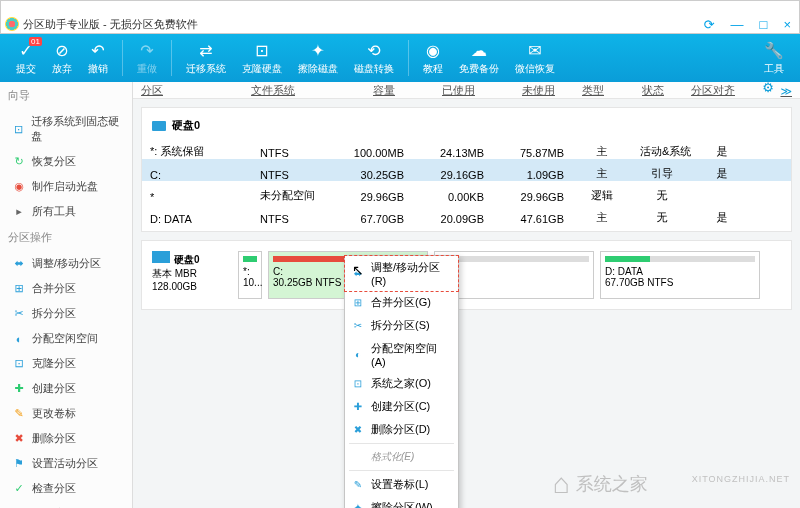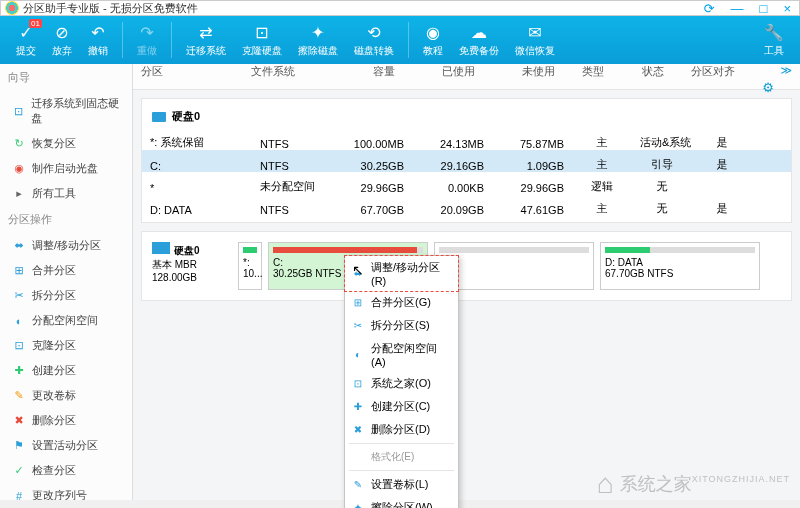--- a/index.html
+++ b/index.html
@@ -1,18 +1,18 @@
 <!DOCTYPE html>
 <html><head>
   <meta charset="utf-8">
   <style>
     * { margin: 0; padding: 0; box-sizing: border-box; font-family: "Microsoft YaHei", sans-serif; }
     body { width: 800px; height: 508px; background: #f0f0f0; overflow: hidden; position: relative; }
     
-    .titlebar { height: 16px; background: #fff; border: 1px solid #ccc; display: flex; align-items: center; padding: 3px 4px; font-size: 11px; }
+    .titlebar { height: 16px; background: #fff; border: 1px solid #ccc; display: flex; align-items: flex-start; padding: 16px 4px; font-size: 11px; }
     .titlebar .app-icon { width: 14px; height: 14px; margin-right: 4px; background: radial-gradient(circle, #ff6b6b 30%, #4ecdc4 30% 60%, #ffd93d 60%); border-radius: 50%; }
     .titlebar .title { flex: 1; color: #333; }
     .titlebar .win-controls { display: flex; gap: 8px; color: #00a2e8; font-size: 13px; }
     .titlebar .win-controls span { cursor: pointer; padding: 0 4px; }
     
     .toolbar { height: 48px; background: linear-gradient(#0eb3e8, #0a9dd8); display: flex; align-items: center; padding: 0 8px; color: white; }
     .tool-btn { display: flex; flex-direction: column; align-items: center; gap: 1px; padding: 2px 8px; font-size: 10px; cursor: pointer; position: relative; }
     .tool-btn .icon { width: 20px; height: 20px; display: flex; align-items: center; justify-content: center; font-size: 16px; }
     .badge { position: absolute; top: -2px; right: 2px; background: #ff4444; color: white; font-size: 8px; padding: 0 2px; border-radius: 2px; }
     .toolbar-divider { width: 1px; height: 36px; background: rgba(255,255,255,0.3); margin: 0 6px; }
@@ -20,21 +20,21 @@
     
     .main { display: flex; height: calc(508px - 24px - 48px); }
     
     .sidebar { width: 133px; background: #fcfcfc; border-right: 1px solid #ddd; overflow-y: auto; font-size: 11px; }
     .sidebar-section { padding: 6px 8px; color: #888; font-size: 11px; }
     .sidebar-item { padding: 5px 8px 5px 12px; display: flex; align-items: center; gap: 6px; cursor: pointer; color: #444; }
     .sidebar-item .s-icon { width: 14px; height: 14px; display: inline-flex; align-items: center; justify-content: center; font-size: 11px; }
     
     .content { flex: 1; background: #f3f5f6; padding: 0; display: flex; flex-direction: column; }
     
-    .table-header { display: flex; background: #fdfdfd; border-bottom: 1px solid #e5e5e5; font-size: 11px; color: #555; height: 26px; align-items: flex-start; }
+    .table-header { display: flex; background: #fdfdfd; border-bottom: 1px solid #e5e5e5; font-size: 11px; color: #555; height: 17px; align-items: flex-end; text-decoration: underline; }
     .table-header > div { padding: 0 8px; }
     .col-part { width: 110px; }
     .col-fs { width: 80px; }
     .col-cap { width: 80px; text-align: right; }
     .col-used { width: 80px; text-align: right; }
     .col-free { width: 80px; text-align: right; }
     .col-type { width: 60px; text-align: center; }
     .col-stat { width: 60px; text-align: center; }
     .col-align { width: 60px; text-align: center; }
     .more-btn { flex: 1; text-align: right; padding-right: 12px; color: #0a9dd8; }
@@ -57,26 +57,26 @@
     .part-block.c .bar { background: linear-gradient(to right, #e74c3c 96%, #ddd 96%); }
     .part-block.unalloc { width: 160px; }
     .part-block.d { width: 160px; }
     .part-block.d .bar { background: linear-gradient(to right, #2ecc71 30%, #ddd 30%); }
     
     .context-menu { position: absolute; left: 344px; top: 255px; width: 115px; background: white; border: 1px solid #c5c5c5; box-shadow: 2px 2px 6px rgba(0,0,0,0.2); font-size: 11px; z-index: 100; }
     .menu-item { padding: 4px 10px 4px 26px; position: relative; cursor: pointer; display: flex; align-items: center; }
     .menu-item.highlighted { border: 1px dashed #e74c3c; margin: -1px; }
     .menu-item .m-icon { position: absolute; left: 6px; width: 14px; text-align: center; font-size: 10px; color: #2b9fd9; }
     .menu-divider { height: 1px; background: #e5e5e5; margin: 2px 4px; }
-    .menu-section { padding: 4px 24px 4px 26px; color: #999; font-size: 10px; }
+    .menu-section { padding: 4px 24px 4px 26px; color: #999; font-size: 10px; font-style: italic; }
     
     .watermark { position: absolute; right: 10px; bottom: 8px; font-size: 18px; color: #c0c0c0; display: flex; align-items: center; gap: 6px; }
     .watermark .house { font-size: 28px; }
     .watermark .wm-text { display: flex; line-height: 1; }
-    .watermark .wm-sub { font-size: 9px; letter-spacing: 1px; }
+    .watermark .wm-sub { font-size: 9px; letter-spacing: 1px; margin-left: 44px; }
     
     .settings-icon { color: #0a9dd8; padding: 4px 12px; text-align: right; }
     
     .cursor { position: absolute; left: 352px; top: 262px; z-index: 200; font-size: 14px; pointer-events: none; }
   </style>
 </head>
 <body>
 
 <div class="titlebar">
   <div class="app-icon"></div>

